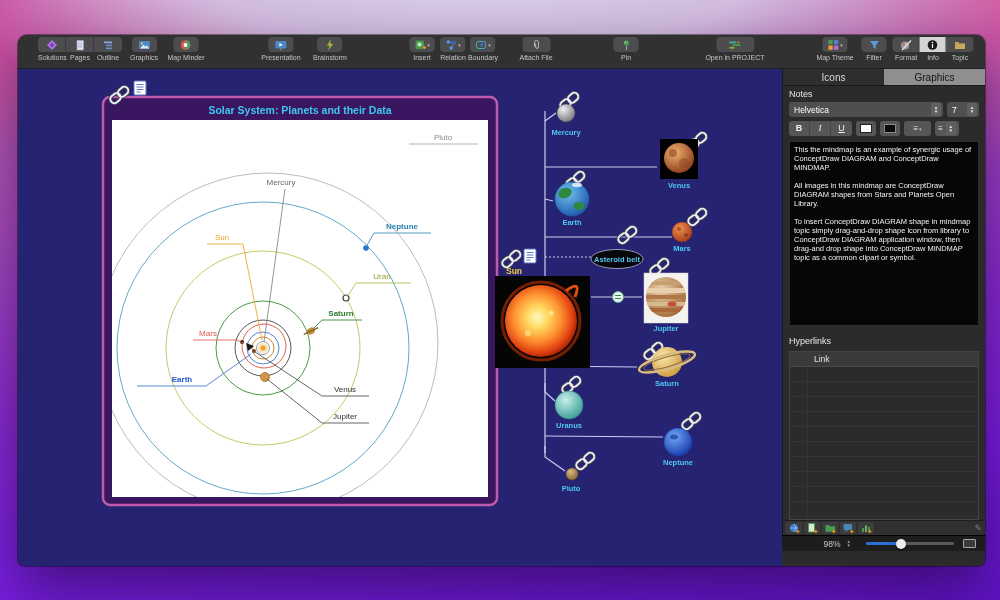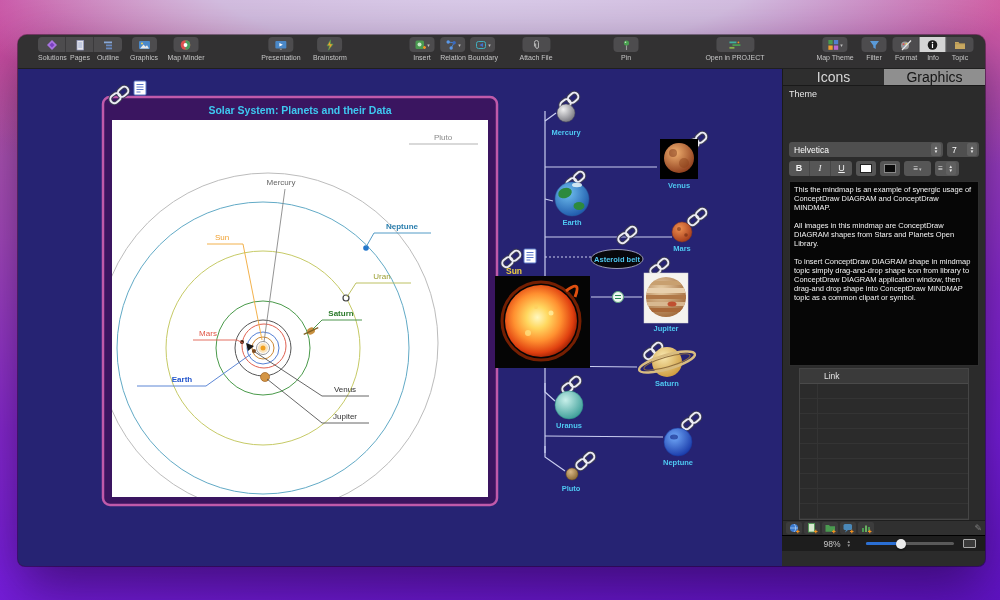--- a/index.html
+++ b/index.html
@@ -45,27 +45,27 @@
   .chev { font-size:5px; color:#bdbdbd; }
   
   .content { display:flex; height:466px; }
   .canvas { width:764px; height:582px; background:#262373; position:relative; }
   .canvas svg { display:block; }
   
   .panel { width:203px; height:466px; background:#2b2b2b; display:flex; flex-direction:column;
     border-left:1px solid #1a1a1a; }
   .ptabs { display:flex; height:17px; border-bottom:1px solid #191919; flex:none; }
   .ptab { flex:1; display:flex; align-items:center; justify-content:center;
-    font-size:14px; color:#d8d8d8; background:#2e2e2e; }
+    font-size:10px; color:#d8d8d8; background:#2e2e2e; }
   .ptab.active { background:#8f8f8f; color:#141414; }
   .psec { padding:3px 6px 0; flex:none; }
   .plabel { font-size:9px; color:#e8e8e8; margin-bottom:3px; }
   .fontrow { display:flex; gap:4px; }
   .dropdown { height:15px; background:#4f4f4f; border-radius:3px; display:flex;
-    align-items:center; padding:0 2px 0 5px; color:#fff; font-size:8.5px;margin-top:40px; }
+    align-items:center; padding:0 2px 0 5px; color:#fff; font-size:8.5px; }
   .dropdown.font { flex:1; }
   .dropdown.size { width:32px; }
   .stp { margin-left:auto; width:10px; height:13px; background:#606060; border-radius:2px;
     display:flex; flex-direction:column; align-items:center; justify-content:center;
     font-size:4.5px; line-height:4px; color:#e8e8e8; }
   .fmtrow { display:flex; gap:4px; margin-top:4px; }
   .seg3 { display:flex; background:#565656; border-radius:3px; overflow:hidden; }
   .seg { width:21px; height:15px; line-height:15px; text-align:center; color:#f2f2f2;
     font-size:9px; border-right:1px solid #464646; }
   .seg:last-child { border-right:none; }
@@ -75,21 +75,21 @@
     display:flex; align-items:center; justify-content:center; }
   .sw { width:12px; height:9px; }
   .sw.white { background:#fff; border:1px solid #222; }
   .sw.black { background:#0a0a0a; border:1px solid #888; }
   .minibtn { height:15px; background:#565656; border-radius:3px; color:#e8e8e8;
     display:flex; align-items:center; justify-content:center; font-size:8px; gap:1px; padding:0 3px; }
   .notesbox { margin:5px 6px 0; height:185px; background:#060606; border:1px solid #2e2e2e;
     color:#f2f2f2; font-size:7.5px; line-height:9px; padding:3px 4px;
     white-space:pre-wrap; overflow:hidden; flex:none; }
   .hyp { margin-top:7px; }
-  .linktable { margin:2px 16px 0; border:1px solid #454545; flex:1; display:flex;
+  .linktable { margin:2px 6px 0; border:1px solid #454545; flex:1; display:flex;
     flex-direction:column; position:relative; overflow:hidden; }
   .lt-head { height:15px; background:#3a3a3a; border-bottom:1px solid #4a4a4a; flex:none;
     font-size:8.5px; color:#e4e4e4; display:flex; align-items:center; padding-left:24px; }
   .lt-row { height:15px; border-bottom:1px solid #383838; display:flex; align-items:center; flex:none; }
   .lt-ic { width:17px; flex:none; display:flex; align-items:center; justify-content:center;
     align-self:stretch; border-right:1px solid #383838; }
   .lt-url { font-size:8.5px; color:#fafafa; padding-left:4px; white-space:nowrap; overflow:hidden; }
   .lt-body { flex:1; position:relative;
     background:repeating-linear-gradient(180deg, transparent 0 14px, #343434 14px 15px); }
   .lt-vline { position:absolute; left:17px; top:0; bottom:0; width:1px; background:#343434; }
@@ -558,21 +558,21 @@
       </svg>
     </div>
 
     <div class="panel">
       <div class="ptabs">
         <div class="ptab">Icons</div>
         <div class="ptab active">Graphics</div>
       </div>
 
       <div class="psec">
-        <div class="plabel">Theme</div>
+        <div class="plabel">Notes</div>
         <div class="fontrow">
           <div class="dropdown font">
             <span>Helvetica</span>
             <span class="stp">
                 <span>▲</span>
                 <span>▼</span>
               </span>
           </div>
           <div class="dropdown size">
             <span>7</span>
@@ -607,20 +607,23 @@
             </div>
         </div>
       </div>
 
       <div class="notesbox">This the mindmap is an example of synergic usage of ConceptDraw DIAGRAM and ConceptDraw MINDMAP.
 
 All images in this mindmap are ConceptDraw DIAGRAM shapes from Stars and Planets Open Library.
 
 To insert ConceptDraw DIAGRAM shape in mindmap topic simply drag-and-drop shape icon from library to ConceptDraw DIAGRAM application window, then drag-and drop shape into ConceptDraw MINDMAP topic as a common clipart or symbol.</div>
 
+      <div class="psec hyp">
+        <div class="plabel">Hyperlinks</div>
+      </div>
       <div class="linktable">
         <div class="lt-head">Link</div>
         <div class="lt-body">
             <div class="lt-vline"></div>
           </div>
       </div>
 
       <div class="panelbottom">
         <div class="pbtn">
             <svg width="11" height="11">

